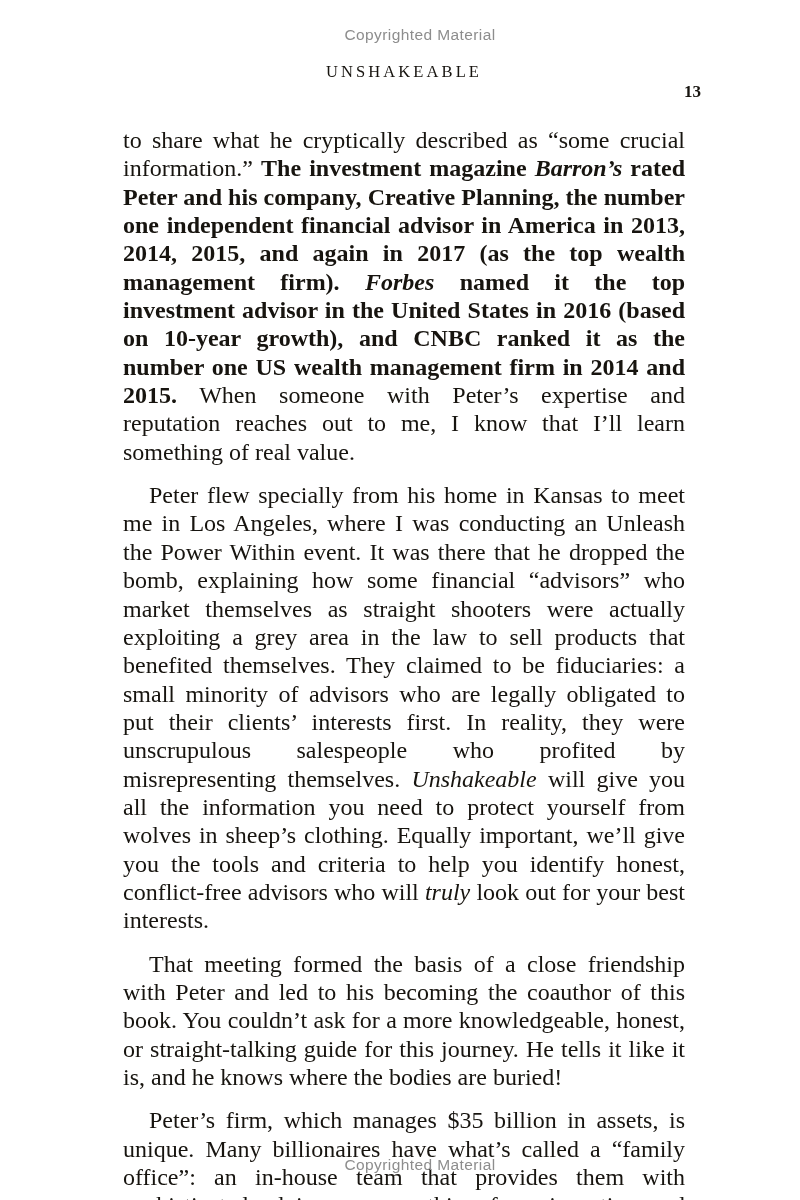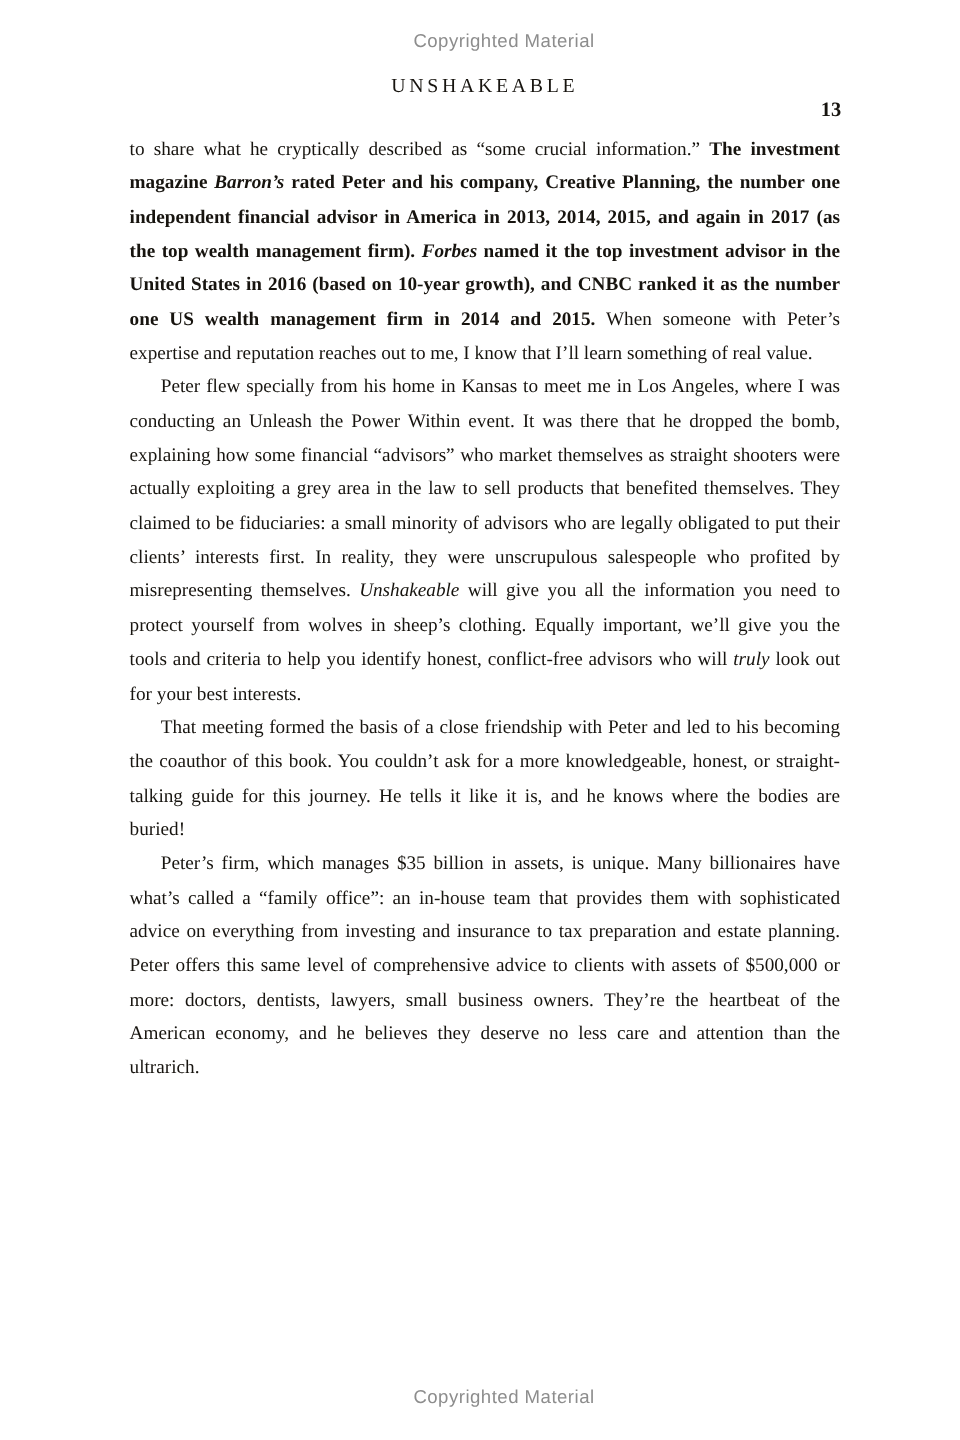--- a/index.html
+++ b/index.html
@@ -63,22 +63,22 @@
   }
 
   
   .textblock {
     position: absolute;
     top: 111px;
     left: 108px;
     width: 592px;
   }
   .para {
-    margin: 0;
-    font-size: 16px;
+    margin: 15px;
+    font-size: 24px;
     line-height: 28.35px;
     text-align: justify;
     text-justify: inter-word;
     color: #17140f;
     hyphens: manual;
   }
   .para.indent { text-indent: 26px; }
   .para em { font-style: italic; }
   .para strong { font-weight: bold; }
 </style>

